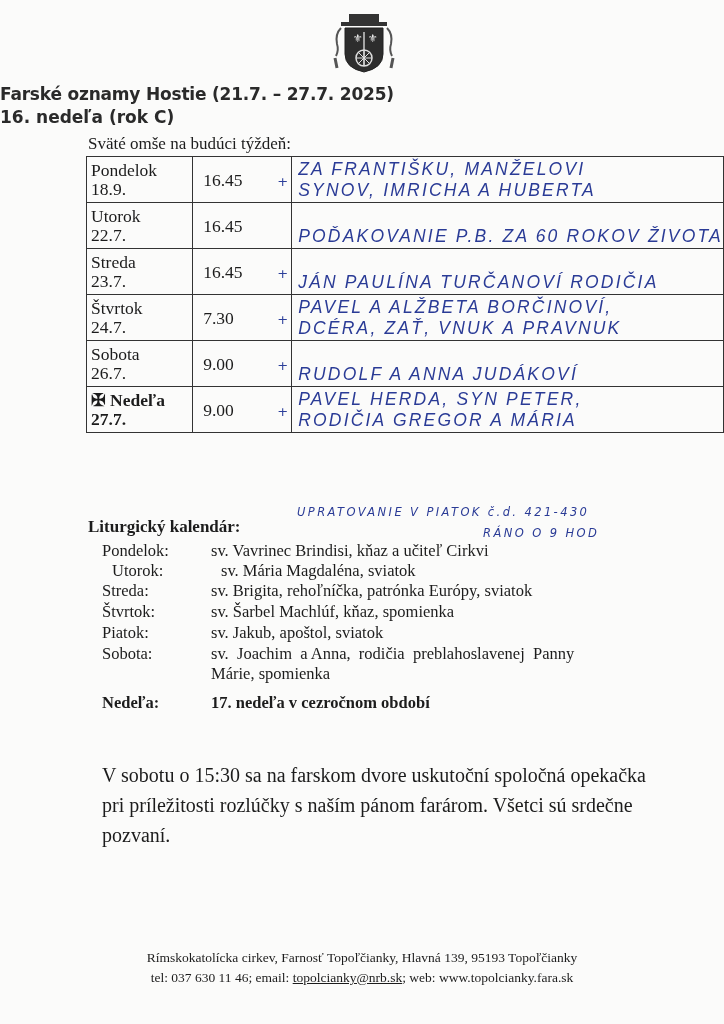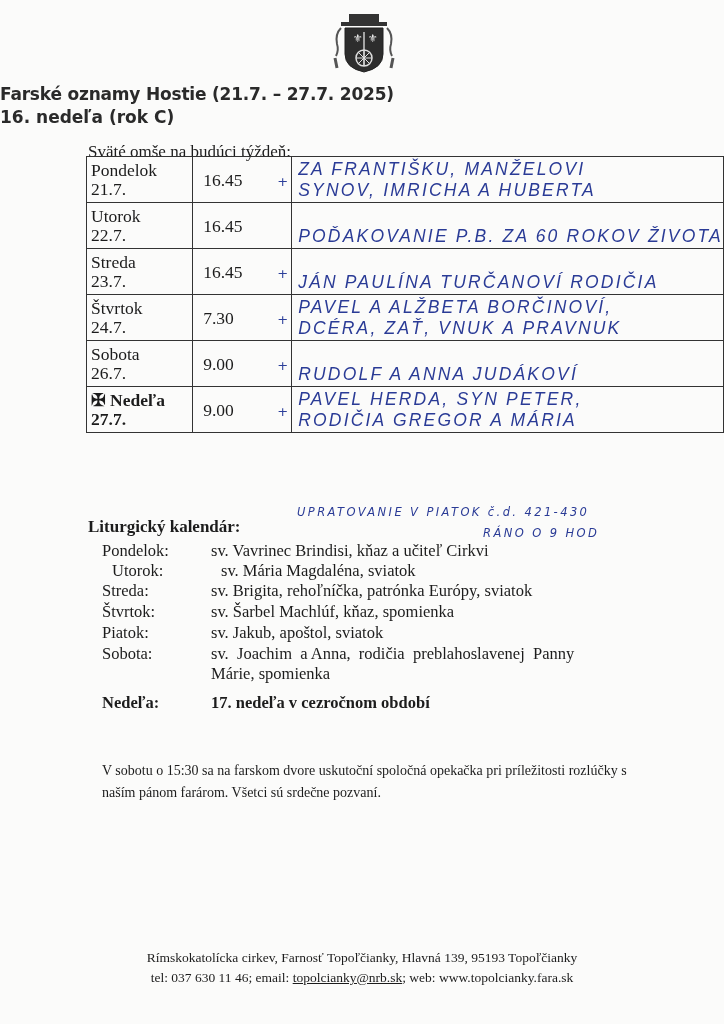--- a/index.html
+++ b/index.html
@@ -1,36 +1,36 @@
 <!DOCTYPE html>
 <html><head>
 <meta charset="utf-8">
 <style>
   html, body { margin:0; padding:0; }
   body { width:724px; height:1024px; background:#fbfbfa; position:relative; overflow:hidden; color:#1c1c1c; font-family:"Liberation Serif", serif; }
   .crest { position:absolute; left:329px; top:10px; width:70px; height:64px; }
   .title { position:absolute; left:0; width:724px; text-align:left; font-family:"DejaVu Sans", sans-serif; font-weight:bold; color:#2a2a2a; }
   .title1 { top:84px; font-size:17px; letter-spacing:-0.2px; }
   .title2 { top:107px; font-size:17px; }
-  .subhead { position:absolute; left:88px; top:134px; font-size:17px;margin-top:8px; }
+  .subhead { position:absolute; left:88px; top:134px; font-size:17px; }
   table.masses { position:absolute; left:86px; top:156px; border-collapse:collapse;border-radius:32px; }
   table.masses td { border:1.3px solid #333; height:45px; padding:0; vertical-align:middle; font-size:17.5px; }
   td.day { width:104px; padding-left:4px !important; line-height:19px; }
   td.time { width:106px; position:relative; }
   td.time .t { position:absolute; left:10px; top:50%; transform:translateY(-50%); }
   td.time .cross { position:absolute; left:84px; top:50%; transform:translateY(-40%); font-family:"DejaVu Sans", sans-serif; font-size:13px; color:#2c3f9a; }
   td.intent { width:334px; font-family:Liberation Sans, sans-serif; font-style:italic; font-size:11.5px; color:#2a3b96; letter-spacing:2.2px; line-height:21px; padding-left:6px !important; white-space:nowrap; overflow:visible;margin-left:17px; }
   .sun { font-weight:bold; }
   .hand { font-family:"DejaVu Sans", sans-serif; font-style:italic; color:#2a3b96; font-size:11.5px; letter-spacing:2.4px; position:absolute; }
   .lit-head { position:absolute; left:88px; top:517px; font-size:17px; font-weight:bold; }
   .lit-row { position:absolute; left:102px; font-size:16.5px; display:flex; }
   .lit-row .d { width:109px; }
   .lit-row .v { width:430px; }
   .lit-row.bold { font-weight:bold; }
-  .note { position:absolute; left:102px; top:760px; width:560px; font-size:14px; line-height:22px; }
+  .note { position:absolute; left:102px; top:760px; width:560px; font-size:20px; line-height:30px; }
   .footer { position:absolute; left:0; width:724px; text-align:center; font-size:13.5px; }
   .footer a { color:#1c1c1c; text-decoration:underline; }
 </style>
 </head>
 <body>
 
 <svg class="crest" viewBox="0 0 70 64">
   <path d="M20 4 h30 v8 h8 v4 h-46 v-4 h8z" fill="#333"></path>
   <path d="M12 18 q-6 6 -4 16 q2 6 -1 12 M58 18 q6 6 4 16 q-2 6 1 12" stroke="#555" stroke-width="2" fill="none"></path>
   <path d="M6 48 l2 10 M64 48 l-2 10" stroke="#555" stroke-width="3"></path>
@@ -43,21 +43,21 @@
 </svg>
 
 <div class="title title1">Farské oznamy Hostie  (21.7. – 27.7. 2025)</div>
 <div class="title title2">16. nedeľa  (rok C)</div>
 
 <div class="subhead">Sväté omše na budúci týždeň:</div>
 
 <table class="masses">
   <tbody id="mass-body">
       <tr>
-        <td class="day"><span>Pondelok</span><br><span>21.7.</span></td>
+        <td class="day"><span>Pondelok</span><br><span>18.9.</span></td>
         <td class="time">
           <span class="t">16.45</span>
           <span class="cross">+</span>
         </td>
         <td class="intent"><span>ZA FRANTIŠKU, MANŽELOVI</span><br><span>SYNOV, IMRICHA A HUBERTA</span></td>
       </tr>
       <tr>
         <td class="day"><span>Utorok</span><br><span>22.7.</span></td>
         <td class="time">
           <span class="t">16.45</span>

